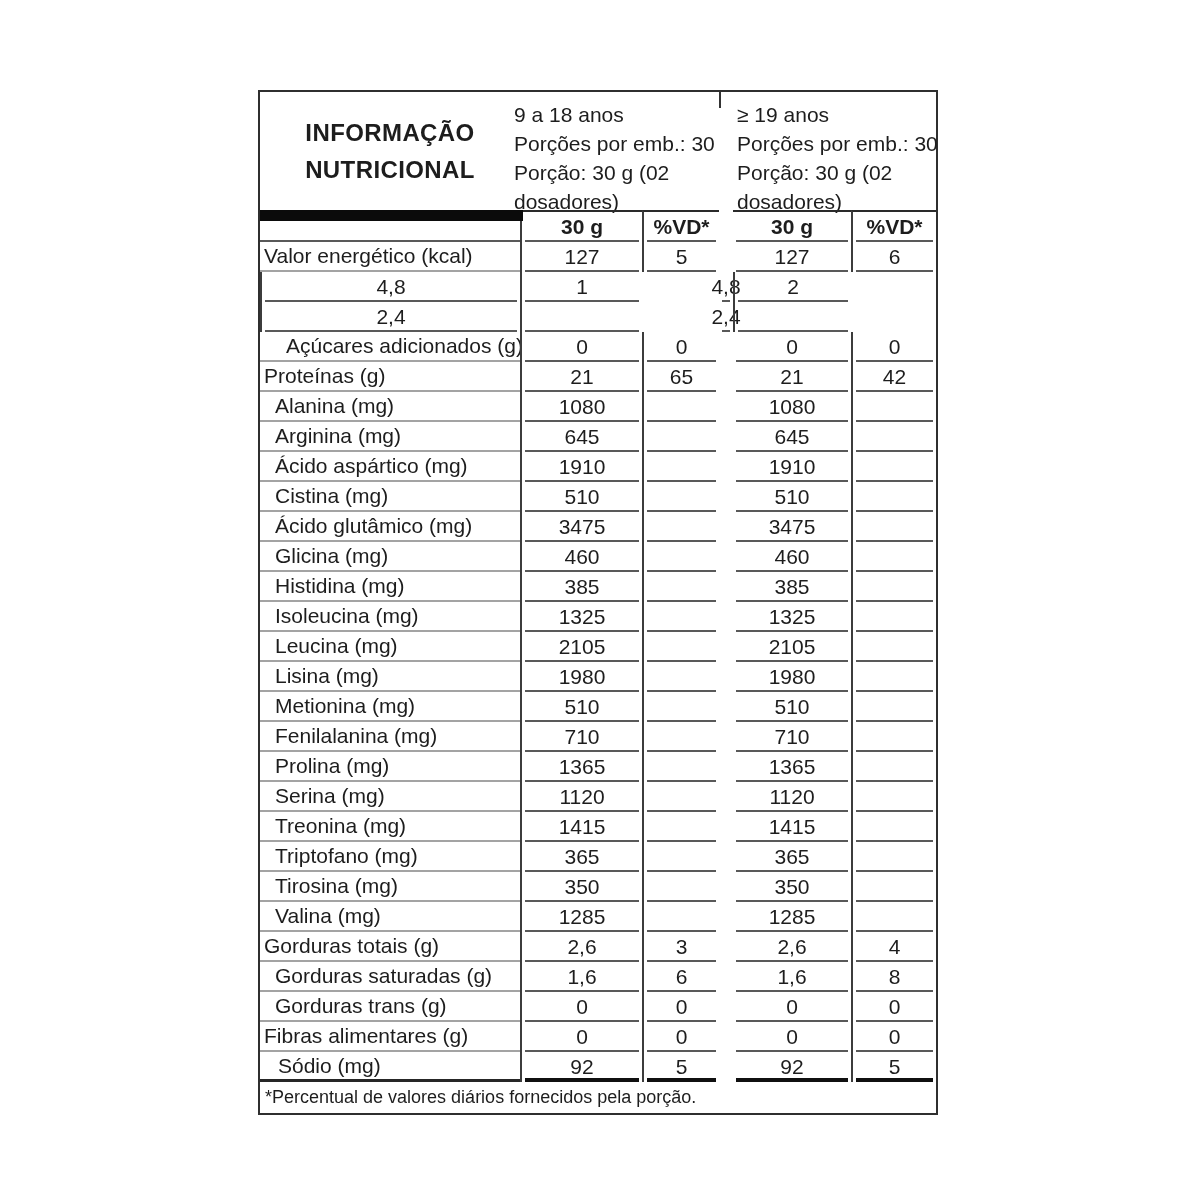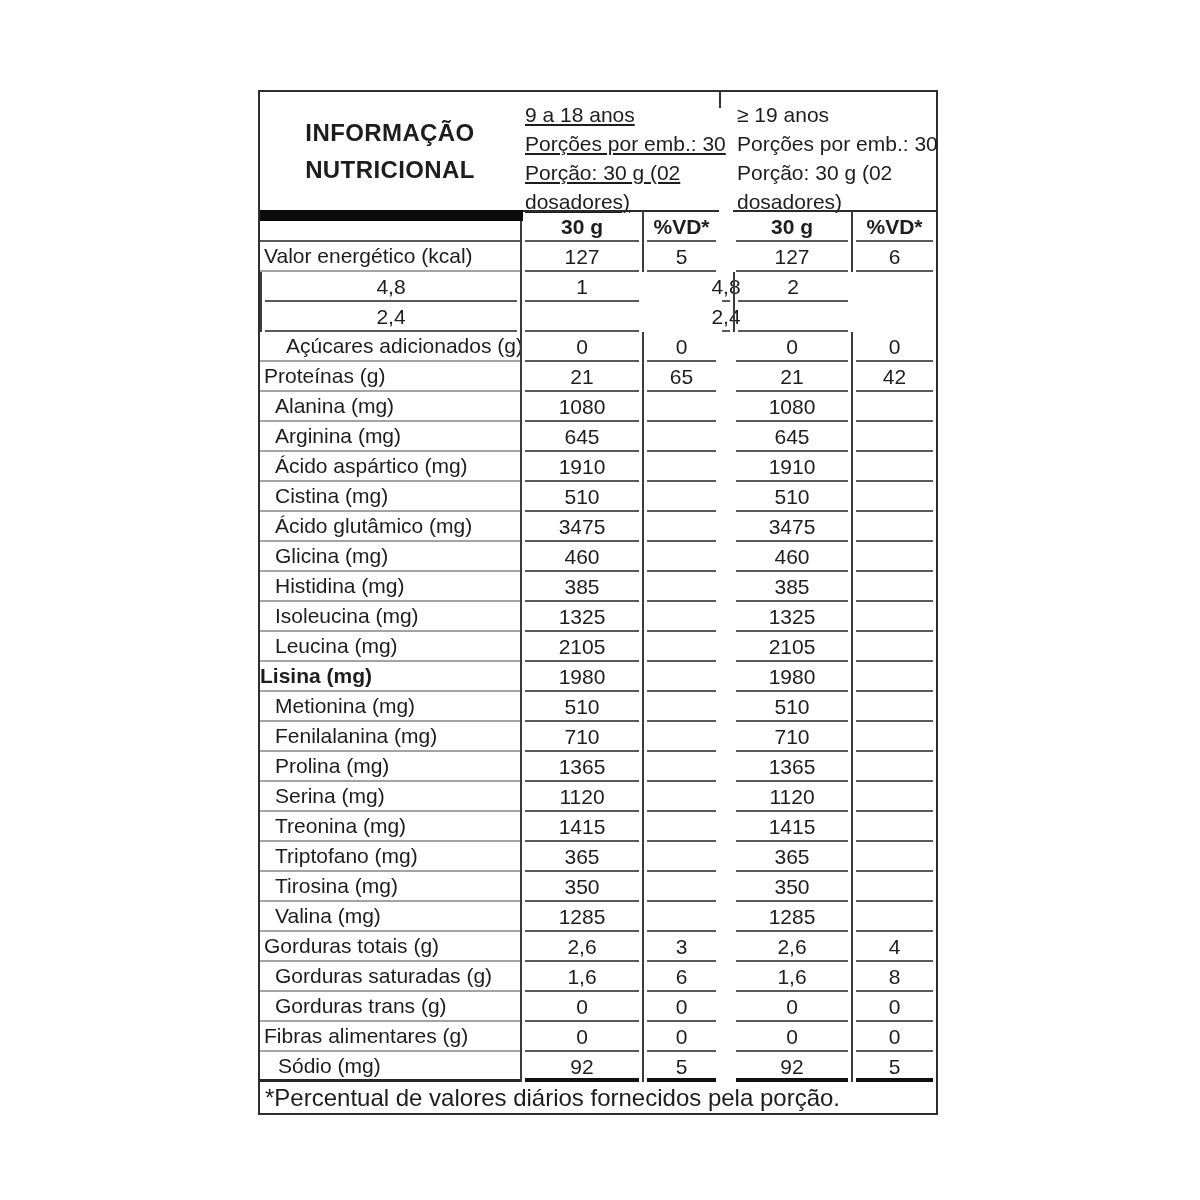--- a/index.html
+++ b/index.html
@@ -15,21 +15,21 @@
   }
   
   .hdr { position: relative; height: 118px; flex: 0 0 auto; }
   .title {
     position: absolute; left: 0; top: 0; width: 260px; height: 100%;
     display: flex; flex-direction: column; justify-content: center; align-items: center;
     font-weight: bold; font-size: 24px; line-height: 37px; letter-spacing: 0.4px;
   }
   .hgroup { position: absolute; top: 8px; font-size: 21px; line-height: 29px; white-space: nowrap; }
   .hgroup div { white-space: nowrap; }
-  .hg1 { left: 265px; text-decoration: underline; }
+  .hg1 { left: 254px; }
   .hg2 { left: 477px; }
   .hstub { position: absolute; left: 459px; top: 0; width: 2px; height: 16px; background: #333; }
   
   .grid-row { display: grid; grid-template-columns: 260px 122px 77px 14px 118px 85px; }
   .c { position: relative; box-sizing: border-box; }
   .bl { border-left: 2px solid #3c3c3c; }
   
   .subhdr { height: 32px; flex: 0 0 auto; }
   .subhdr .clabel { position: relative; border-bottom: 2px solid #595959; }
   .bar { position: absolute; top: 0; left: 0; width: calc(100% + 3px); height: 11px; background: #0b0b0b; z-index: 2; }
@@ -43,21 +43,21 @@
   .rows .clabel {
     display: flex; align-items: center; font-size: 21px;
     border-bottom: 2px solid #a3a3a3; overflow: hidden; white-space: nowrap;
   }
   .row-last .clabel { border-bottom: 3px solid #262626; }
   .row-last .v::after { height: 4px; background: #101010; }
   .gut { }
   
   .tfooter {
     flex: 0 0 auto; height: 31px; display: flex; align-items: center;
-    font-size: 24px; padding-left: 5px;
+    font-size: 18px; padding-left: 5px;
   }
 </style>
 </head>
 <body>
 
 <div class="canvas">
   <div class="ntable">
 
     <div class="hdr">
       <div class="title">
@@ -195,21 +195,21 @@
   </div>
         <div class="grid-row nrow">
     <div class="c clabel" style="padding-left: 15px;">Leucina (mg)</div>
     <div class="c v bl">2105</div>
     <div class="c v bl"></div>
     <div class="c gut"></div>
     <div class="c v">2105</div>
     <div class="c v bl"></div>
   </div>
         <div class="grid-row nrow">
-    <div class="c clabel" style=" font-weight: bold;">Lisina (mg)</div>
+    <div class="c clabel" style="padding-left: 15px;">Lisina (mg)</div>
     <div class="c v bl">1980</div>
     <div class="c v bl"></div>
     <div class="c gut"></div>
     <div class="c v">1980</div>
     <div class="c v bl"></div>
   </div>
         <div class="grid-row nrow">
     <div class="c clabel" style="padding-left: 15px;">Metionina (mg)</div>
     <div class="c v bl">510</div>
     <div class="c v bl"></div>

